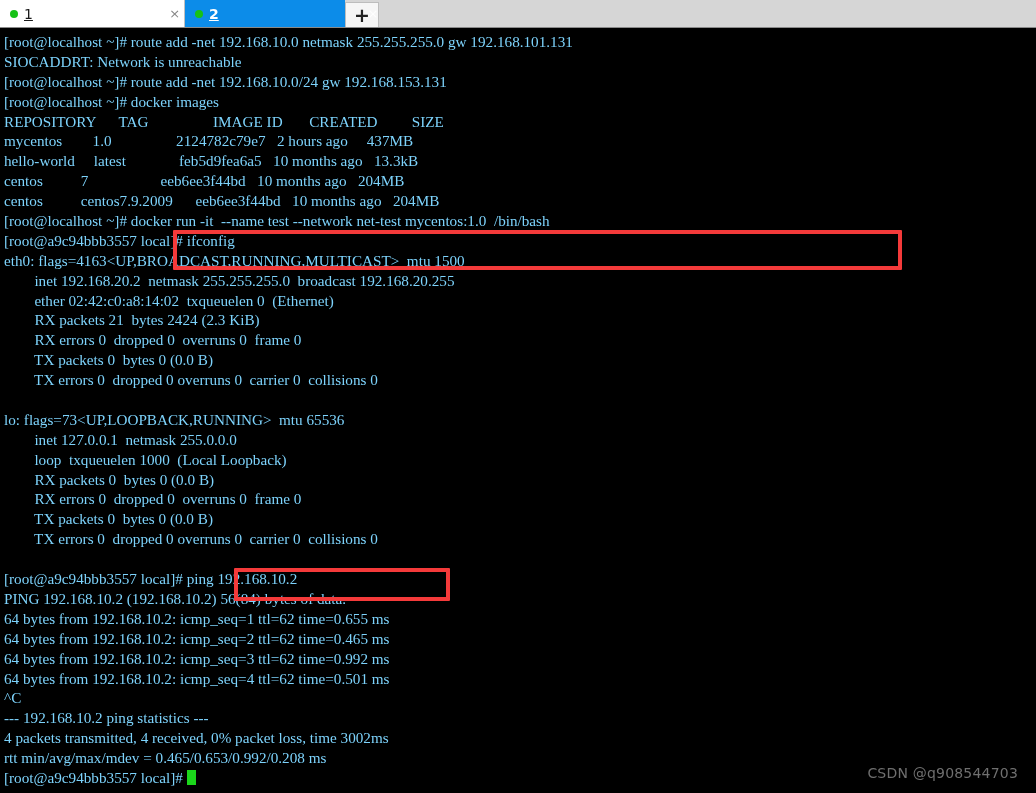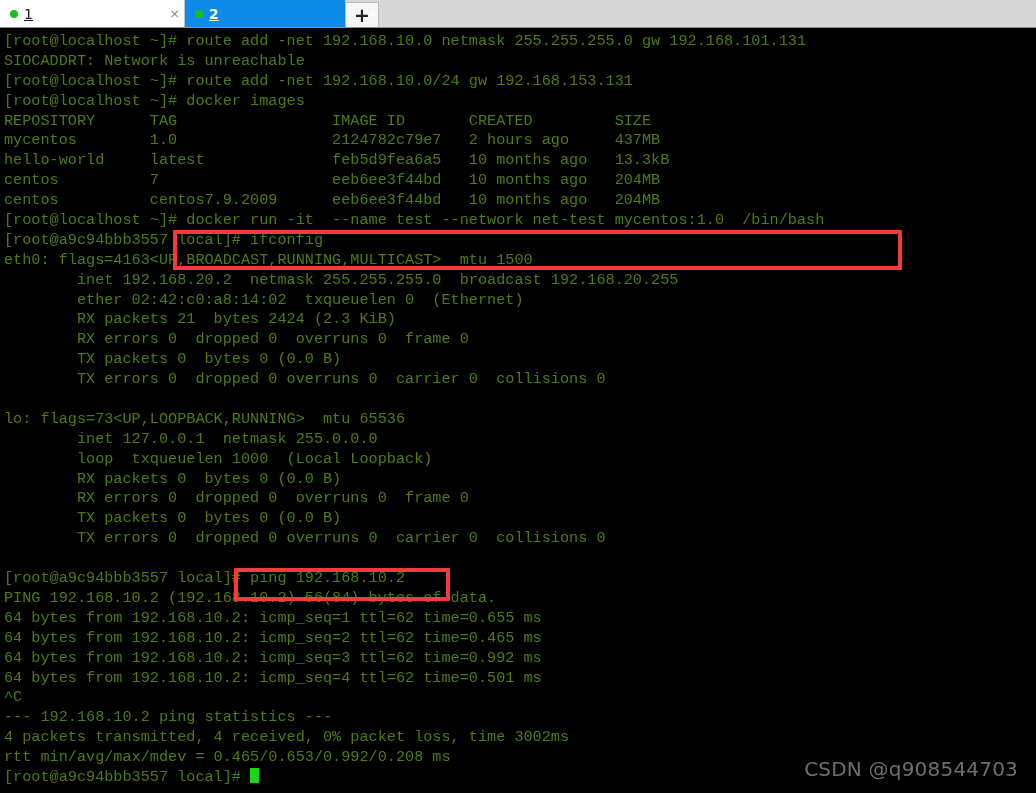--- a/index.html
+++ b/index.html
@@ -91,24 +91,24 @@
     position: relative;
     width: 1036px;
     height: 765px;
     background: #000000;
     padding: 4px 0 0 4px;
     overflow: hidden;
   }
 
   #screen {
     position: relative;
-    font-family: Liberation Mono, monospace;
+    font-family: Liberation Serif, serif;
     font-size: 15.2px;
     line-height: 19.9px;
-    color: #4d7c0f;
+    color: #7dd3fc;
     white-space: pre;
     letter-spacing: 0px;
   }
 
   .line { height: 19.9px; }
   .blank { height: 19.9px; }
 
   .cursor {
     display: inline-block;
     width: 9px;
@@ -127,21 +127,21 @@
   #redbox-docker { left: 173px; top: 202px; width: 729px; height: 40px; }
   #redbox-ping   { left: 234px; top: 540px; width: 216px; height: 33px; }
 
   
   #watermark {
     position: absolute;
     right: 18px;
     bottom: 12px;
     color: #6f6f6f;
     font-family: "DejaVu Sans", "Liberation Sans", sans-serif;
-    font-size: 20px;
+    font-size: 14px;
     letter-spacing: .2px;
   }
 </style>
 </head>
 <body>
 
 <div id="tabbar">
 
   <div class="tab inactive">
     <span class="dot"></span>

